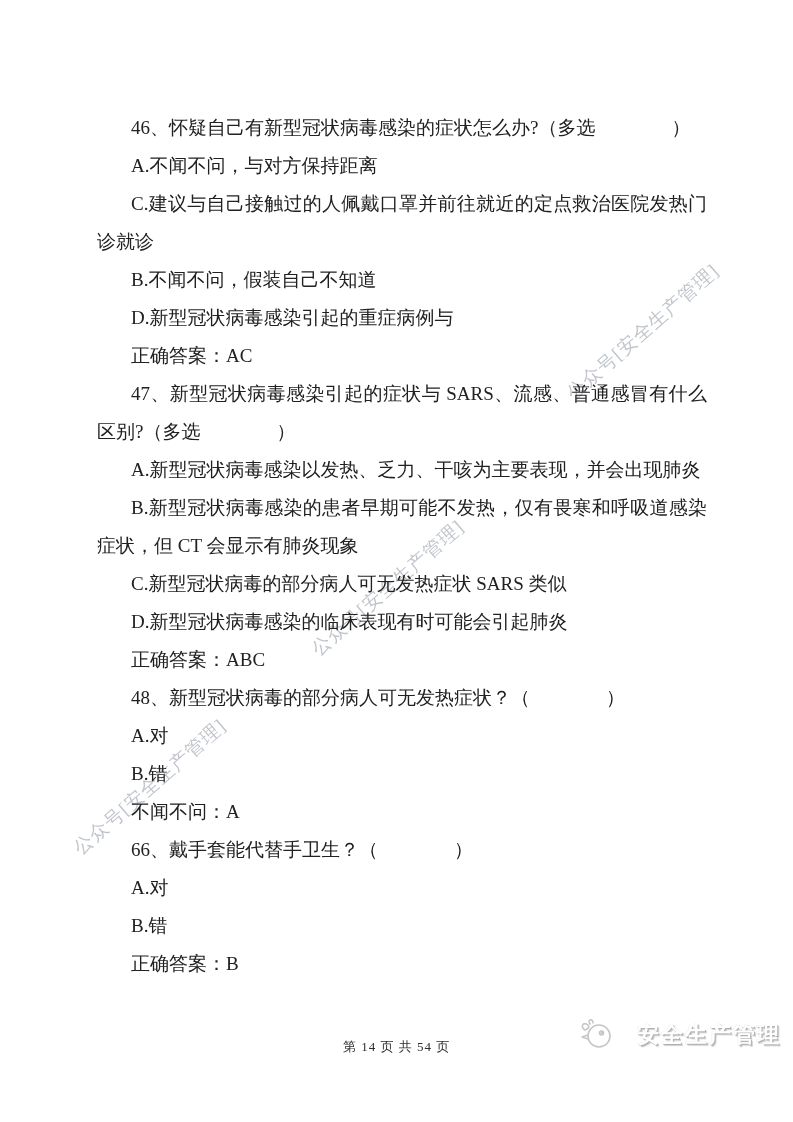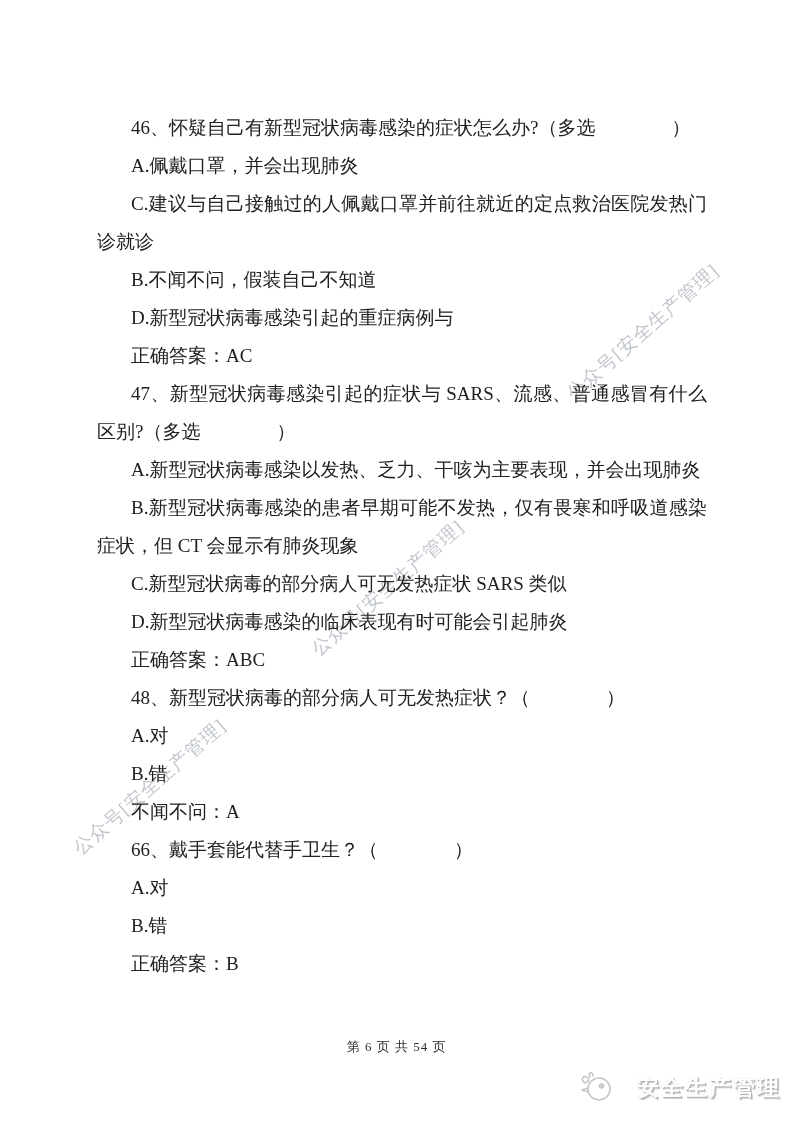--- a/index.html
+++ b/index.html
@@ -54,21 +54,21 @@
     text-align: center;
     font-size: 13px;
     letter-spacing: 1px;
     color: #2e2e2e;
     z-index: 2;
   }
 
   
   .brand {
     position: absolute;
-    top: 1068px; right: 12px;
+    top: 1015px; right: 12px;
     display: flex;
     align-items: center;
     gap: 20px;
     z-index: 2;
   }
   .brand-icon { display: block; }
   .brand-text {
     font-size: 22px;
     font-weight: bold;
     letter-spacing: 2px;
@@ -80,42 +80,42 @@
 <body>
 
 <div class="page">
 
   <span class="watermark wm1">公众号[安全生产管理]</span>
   <span class="watermark wm2">公众号[安全生产管理]</span>
   <span class="watermark wm3">公众号[安全生产管理]</span>
 
   <div class="content">
     <p>46、怀疑自己有新型冠状病毒感染的症状怎么办?（多选　　　　）</p>
-    <p>A.佩戴口罩，并会出现肺炎</p>
+    <p>A.不闻不问，与对方保持距离</p>
     <p>C.建议与自己接触过的人佩戴口罩并前往就近的定点救治医院发热门诊就诊</p>
     <p>B.不闻不问，假装自己不知道</p>
     <p>D.新型冠状病毒感染引起的重症病例与</p>
     <p>正确答案：AC</p>
     <p>47、新型冠状病毒感染引起的症状与 SARS、流感、普通感冒有什么区别?（多选　　　　）</p>
     <p>A.新型冠状病毒感染以发热、乏力、干咳为主要表现，并会出现肺炎</p>
     <p>B.新型冠状病毒感染的患者早期可能不发热，仅有畏寒和呼吸道感染症状，但 CT 会显示有肺炎现象</p>
     <p>C.新型冠状病毒的部分病人可无发热症状 SARS 类似</p>
     <p>D.新型冠状病毒感染的临床表现有时可能会引起肺炎</p>
     <p>正确答案：ABC</p>
     <p>48、新型冠状病毒的部分病人可无发热症状？（　　　　）</p>
     <p>A.对</p>
     <p>B.错</p>
     <p>不闻不问：A</p>
     <p>66、戴手套能代替手卫生？（　　　　）</p>
     <p>A.对</p>
     <p>B.错</p>
     <p>正确答案：B</p>
   </div>
 
-  <div class="footer">第 6 页 共 54 页</div>
+  <div class="footer">第 14 页 共 54 页</div>
 
   <div class="brand">
     <svg class="brand-icon" width="40" height="40" viewBox="0 0 40 40" aria-hidden="true">
       <g fill="none" stroke="#c6c6c6" stroke-width="1.6" stroke-linecap="round" stroke-linejoin="round">
 
         <path d="M13 9 C 10 4, 16 3, 16 8"></path>
 
         <path d="M8 15 C 3 12, 6 6, 11 10 C 12 11, 12 13, 10 14 Z"></path>
 
         <circle cx="22" cy="21" r="11"></circle>

